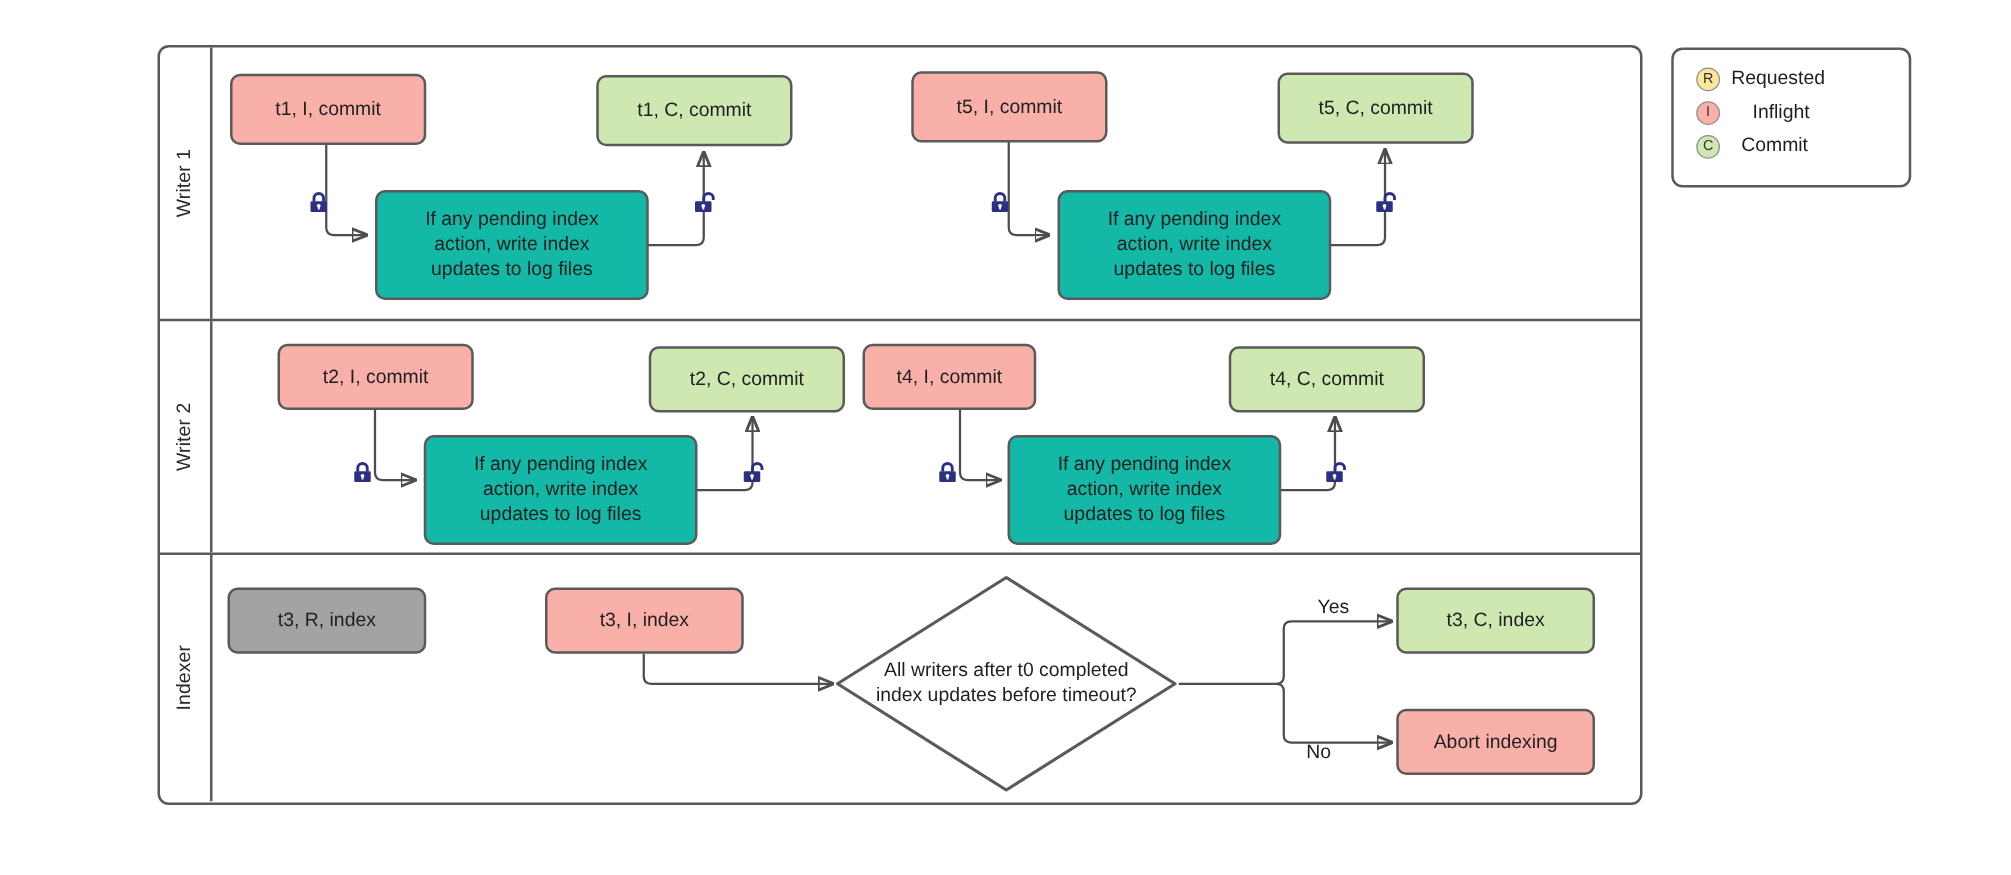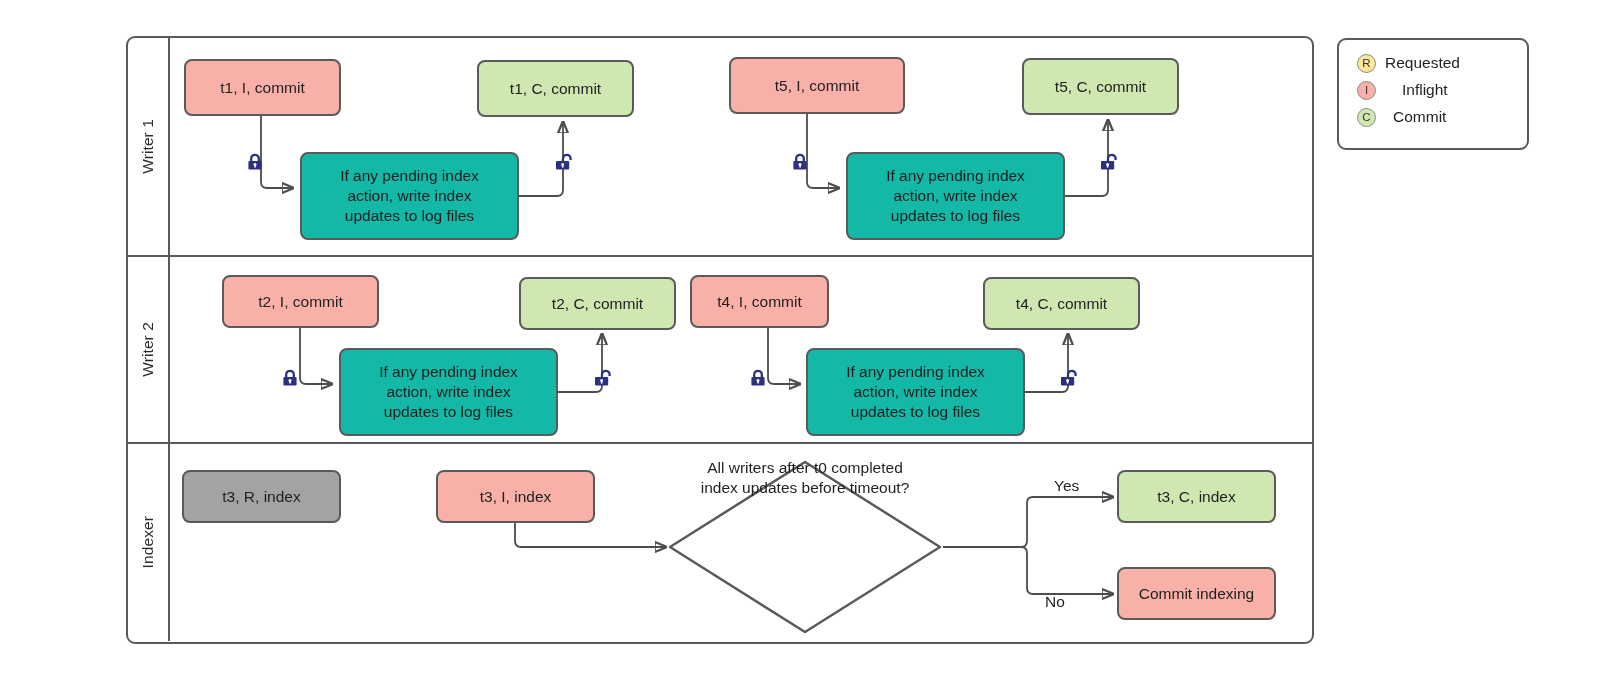--- a/index.html
+++ b/index.html
@@ -85,20 +85,21 @@
     z-index: 3;
   }
   .diamond-wrap svg { display: block; }
   .diamond-label {
     position: absolute;
     left: 0;
     top: 0;
     width: 100%;
     height: 100%;
     display: flex;
+    align-items: center;
     justify-content: center;
     text-align: center;
     font-size: 15.5px;
     color: #1f1f1f;
     line-height: 1.3;
     pointer-events: none;
   }
 
   
   #edges {
@@ -222,21 +223,21 @@
       </div>
     </div>
   </div>
 
   <div class="node red" style="left:184px; top:59px; width:157px; height:57px;">t1, I, commit</div>
 
   <div class="node white" style="left:300px; top:152px; width:219px; height:88px;">If any pending index action, write index updates to log files</div>
 
   <div class="node green" style="left:477px; top:60px; width:157px; height:57px;">t1, C, commit</div>
 
-  <div class="node red" style="left:729px; top:57px; width:176px; height:57px;">t5, I, commit</div>
+  <div class="node red" style="left:729px; top:57px; width:157px; height:57px;">t5, I, commit</div>
 
   <div class="node white" style="left:846px; top:152px; width:219px; height:88px;">If any pending index action, write index updates to log files</div>
 
   <div class="node green" style="left:1022px; top:58px; width:157px; height:57px;">t5, C, commit</div>
 
   <div class="lock" style="left:245px; top:152px;">
     <svg width="20" height="20" viewBox="0 0 20 20">
       <path d="M6.2 9.2 V6.6 a3.8 3.8 0 0 1 7.6 0 V9.2" fill="none" stroke="#2b3180" stroke-width="2.3"></path>
       <rect x="3.4" y="9" width="13.2" height="8.6" rx="1.1" fill="#2b3180"></rect>
       <circle cx="10" cy="12.6" r="1.5" fill="#ffffff"></circle>
@@ -321,21 +322,21 @@
     <svg width="278" height="178" viewBox="0 0 278 178">
       <path d="M 139 4 L 274 89 L 139 174 L 4 89 Z" fill="#ffffff" stroke="#5a5a5a" stroke-width="2.5" stroke-linejoin="round"></path>
     </svg>
     <div class="diamond-label">
       <span style="display:block; width:220px;">All writers after t0 completed index updates before timeout?</span>
     </div>
   </div>
 
   <div class="node green" style="left:1117px; top:470px; width:159px; height:53px;">t3, C, index</div>
 
-  <div class="node red" style="left:1117px; top:567px; width:159px; height:53px;">Commit indexing</div>
+  <div class="node red" style="left:1117px; top:567px; width:159px; height:53px;">Abort indexing</div>
 
   <div class="edge-label" style="left:1042px; top:477px;margin-left:12px;">Yes</div>
   <div class="edge-label" style="left:1045px; top:593px;">No</div>
 
   <div class="legend">
     <div class="legend-row req">
       <div class="legend-badge r">R</div>
       <div class="legend-text">Requested</div>
     </div>
     <div class="legend-row inf">

